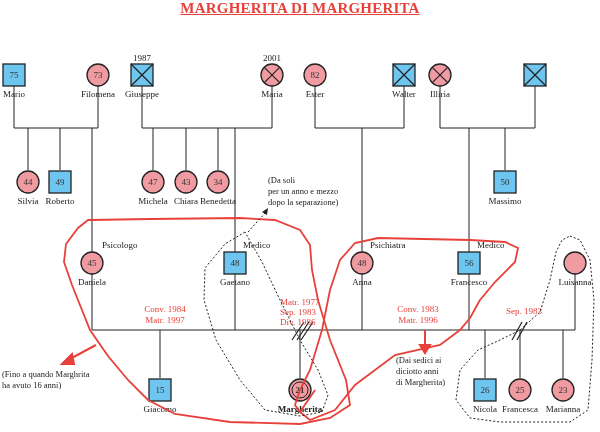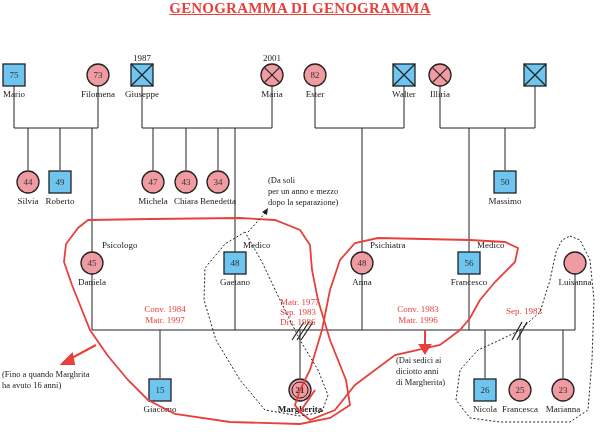--- a/index.html
+++ b/index.html
@@ -8,21 +8,21 @@
   svg#geno { position: absolute; left: 0; top: 0; }
   .lbl { font-family: "Liberation Serif", "DejaVu Serif", serif; font-size: 9px; fill: #222; }
   .age { font-family: "Liberation Serif", "DejaVu Serif", serif; font-size: 9px; fill: #333; }
   .red { font-family: "Liberation Serif", "DejaVu Serif", serif; font-size: 9px; fill: #e8403a; }
   .note { font-family: "Liberation Serif", "DejaVu Serif", serif; font-size: 8.5px; fill: #222; }
   .bold { font-weight: bold; }
 </style>
 </head>
 <body>
 
-<div id="title">GENOGRAMMA DI GENOGRAMMA</div>
+<div id="title">MARGHERITA DI MARGHERITA</div>
 
 <svg id="geno" width="600" height="432" viewBox="0 0 600 432">
 
   <g stroke="#222" stroke-width="1" fill="none">
 
     <path d="M14,85 V128 H98 V85"></path>
     <path d="M28,128 V170"></path>
     <path d="M60,128 V170"></path>
     <path d="M92,128 V252"></path>
 

